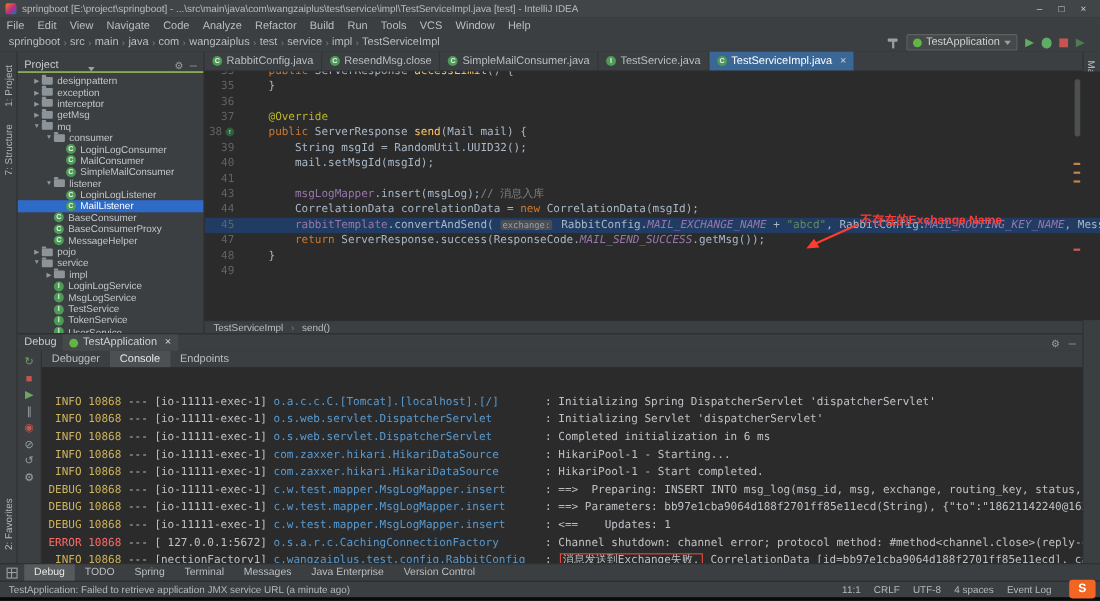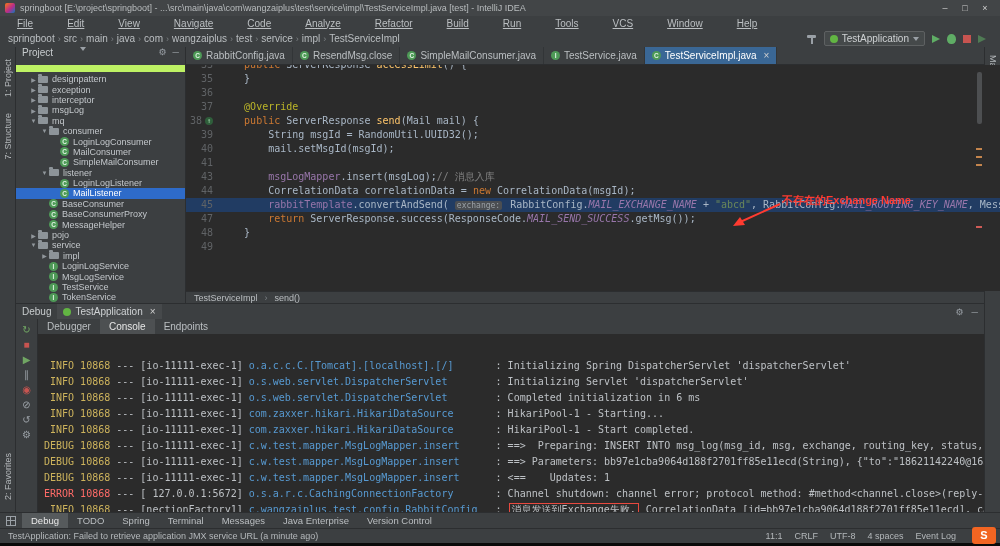--- a/index.html
+++ b/index.html
@@ -9,21 +9,21 @@
   #titlebar{position:absolute;left:0;top:0;width:1000px;height:16px;background:#424547;
             display:flex;align-items:center;padding:0 5px;box-sizing:border-box;font-size:9px;color:#b8bcbe;}
   #app-logo{width:10px;height:10px;border-radius:2px;margin-right:5px;flex:0 0 10px;
             background:linear-gradient(135deg,#f97a12,#b92b8a 55%,#0a7bbd);}
   #title-text{white-space:nowrap;overflow:hidden;}
   #win-controls{margin-left:auto;display:flex;}
   .wbtn{width:20px;text-align:center;font-size:9px;color:#cfcfcf;}
   
   #menubar{position:absolute;left:0;top:16px;width:1000px;height:14px;background:#3c3f41;
            display:flex;align-items:center;font-size:10px;color:#bbbfc2;}
-  .menu-item{padding:0 17px;text-decoration:underline;}
+  .menu-item{padding:0 6px;}
   
   #toolbar{position:absolute;left:0;top:30px;width:1000px;height:18px;background:#3c3f41;
            border-bottom:1px solid #2c2e30;box-sizing:border-box;display:flex;align-items:center;
            padding:0 8px;font-size:10px;}
   #crumbs{display:flex;align-items:center;white-space:nowrap;overflow:hidden;}
   .crumb{color:#bbbfc2;}
   .crumb-sep{color:#7c8084;margin:0 3px;font-size:9px;}
   #run-controls{margin-left:auto;display:flex;align-items:center;gap:7px;padding-right:6px;}
   .i-hammer{position:relative;width:11px;height:11px;display:inline-block;}
   .i-hammer::before{content:"";position:absolute;left:1px;top:2px;width:9px;height:3px;background:#9aa0a6;border-radius:1px;}
@@ -39,21 +39,21 @@
   
   #lstrip{position:absolute;left:0;top:47px;width:16px;height:465px;background:#3c3f41;border-right:1px solid #2c2e30;box-sizing:border-box;}
   #lstrip-top{position:absolute;top:4px;left:0;width:15px;display:flex;flex-direction:column;align-items:center;}
   #lstrip-bottom{position:absolute;bottom:4px;left:0;width:15px;display:flex;flex-direction:column;align-items:center;}
   .vlabel{writing-mode:vertical-rl;transform:rotate(180deg);font-size:9px;color:#b4b8bb;margin:8px 0;}
   #rstrip{position:absolute;left:984px;top:47px;width:16px;height:465px;background:#3c3f41;border-left:1px solid #2c2e30;box-sizing:border-box;display:flex;flex-direction:column;align-items:center;}
   .vlabel-r{writing-mode:vertical-rl;font-size:9px;color:#b4b8bb;margin:8px 0;}
   
   #project{position:absolute;left:16px;top:47px;width:170px;height:256px;background:#3c3f41;
            border-right:1px solid #2c2e30;box-sizing:border-box;overflow:hidden;}
-  #project-header{height:18px;display:flex;align-items:flex-start;padding:0 6px;font-size:10px;color:#c8ccce;border-bottom:7px solid #bef264;gap:23px;}
+  #project-header{height:18px;display:flex;align-items:flex-end;padding:0 6px;font-size:10px;color:#c8ccce;border-bottom:1px solid #bef264;gap:23px;}
   #project-header .hdr-icons{margin-left:auto;display:flex;gap:6px;color:#9aa0a6;font-size:9px;}
   #tree{padding-top:2px;}
   .trow{display:flex;align-items:center;height:10.4px;font-size:9px;color:#c3c7cb;white-space:nowrap;}
   .trow.sel{background:#2e6bc9;color:#fff;}
   .tarrow{flex:0 0 9px;width:9px;text-align:center;font-size:6px;color:#91979c;}
   .ico-folder{flex:0 0 10px;width:10px;height:7px;background:#8d9499;border-radius:1px;position:relative;display:inline-block;}
   .ico-folder::before{content:"";position:absolute;top:-2px;left:0;width:4px;height:2px;background:#8d9499;border-radius:1px 1px 0 0;}
   .ico-class{flex:0 0 9px;width:9px;height:9px;border-radius:50%;background:#4e9a57;color:#e2f3e4;
              font-size:6.5px;line-height:9px;text-align:center;font-weight:bold;display:inline-block;}
   .tlabel{margin-left:4px;}
@@ -220,21 +220,21 @@
           <span class="tlabel">exception</span>
         </div>
         <div class="trow" style="padding-left: 13px;">
           <span class="tarrow">▶</span>
           <span class="ico-folder"></span>
           <span class="tlabel">interceptor</span>
         </div>
         <div class="trow" style="padding-left: 13px;">
           <span class="tarrow">▶</span>
           <span class="ico-folder"></span>
-          <span class="tlabel">msgLog</span>
+          <span class="tlabel">getMsg</span>
         </div>
         <div class="trow" style="padding-left: 13px;">
           <span class="tarrow">▼</span>
           <span class="ico-folder"></span>
           <span class="tlabel">mq</span>
         </div>
         <div class="trow" style="padding-left: 24px;">
           <span class="tarrow">▼</span>
           <span class="ico-folder"></span>
           <span class="tlabel">consumer</span>

